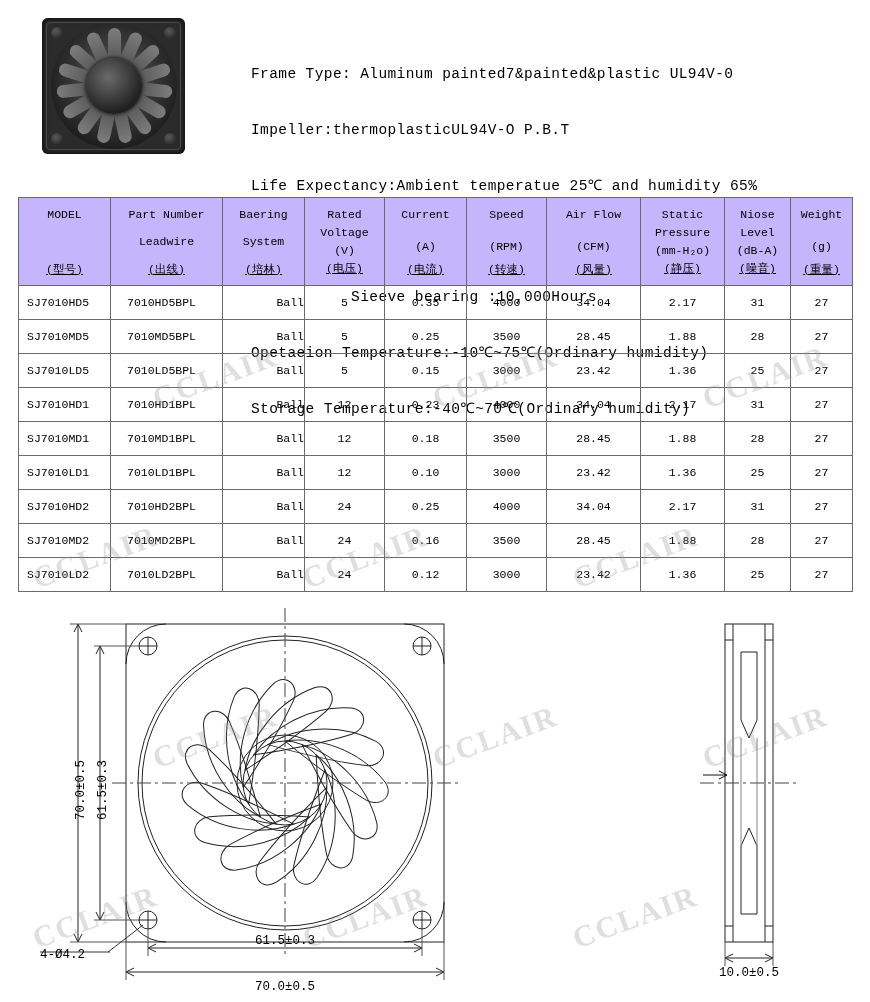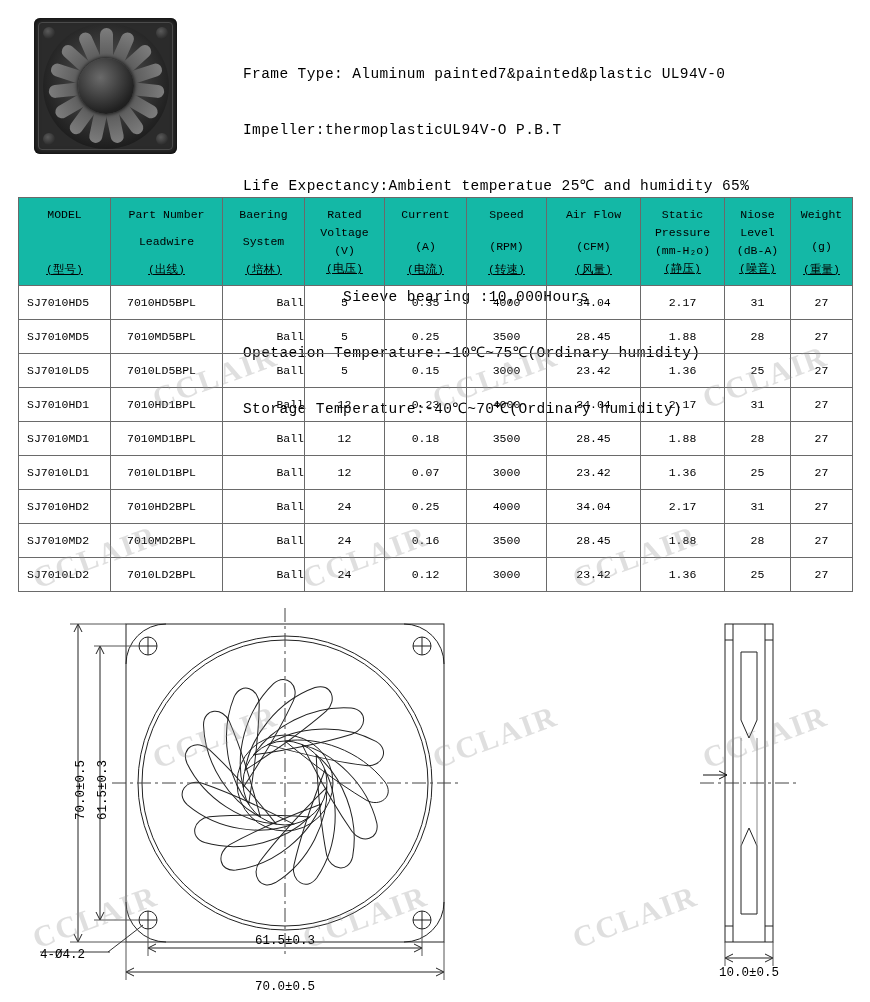--- a/index.html
+++ b/index.html
@@ -11,21 +11,21 @@
     width: 870px;
     height: 1002px;
     position: relative;
     font-family: "Liberation Mono", monospace;
     color: #000;
     overflow: hidden;
   }
   
   .header {
     position: absolute;
-    left: 0; top: 0;
+    left: 8px; top: 0;
     width: 758px;
     height: 186px;
   }
   .fan-photo {
     position: absolute;
     left: 28px; top: 10px;
     width: 155px; height: 150px;
     background: #fff;
   }
   .fan-frame {
@@ -104,21 +104,21 @@
     table-layout: fixed;
   }
   table.spec th, table.spec td {
     border: 1px solid #6a6a6a;
     text-align: center;
     vertical-align: middle;
     padding: 0;
     font-weight: normal;
   }
   thead th {
-    background: #14b8a6;
+    background: #c4b5fd;
     height: 87px;
     line-height: 1.0;
   }
   .th-inner {
     display: flex;
     flex-direction: column;
     justify-content: space-between;
     height: 78px;
     padding: 5px 2px 4px;
     box-sizing: border-box;
@@ -362,21 +362,21 @@
         <td>28.45</td>
         <td>1.88</td>
         <td>28</td>
         <td>27</td>
       </tr>
       <tr>
         <td class="model">SJ7010LD1</td>
         <td class="part">7010LD1BPL</td>
         <td class="ball">Ball</td>
         <td>12</td>
-        <td>0.07</td>
+        <td>0.10</td>
         <td>3000</td>
         <td>23.42</td>
         <td>1.36</td>
         <td>25</td>
         <td>27</td>
       </tr>
       <tr>
         <td class="model">SJ7010HD2</td>
         <td class="part">7010HD2BPL</td>
         <td class="ball">Ball</td>

